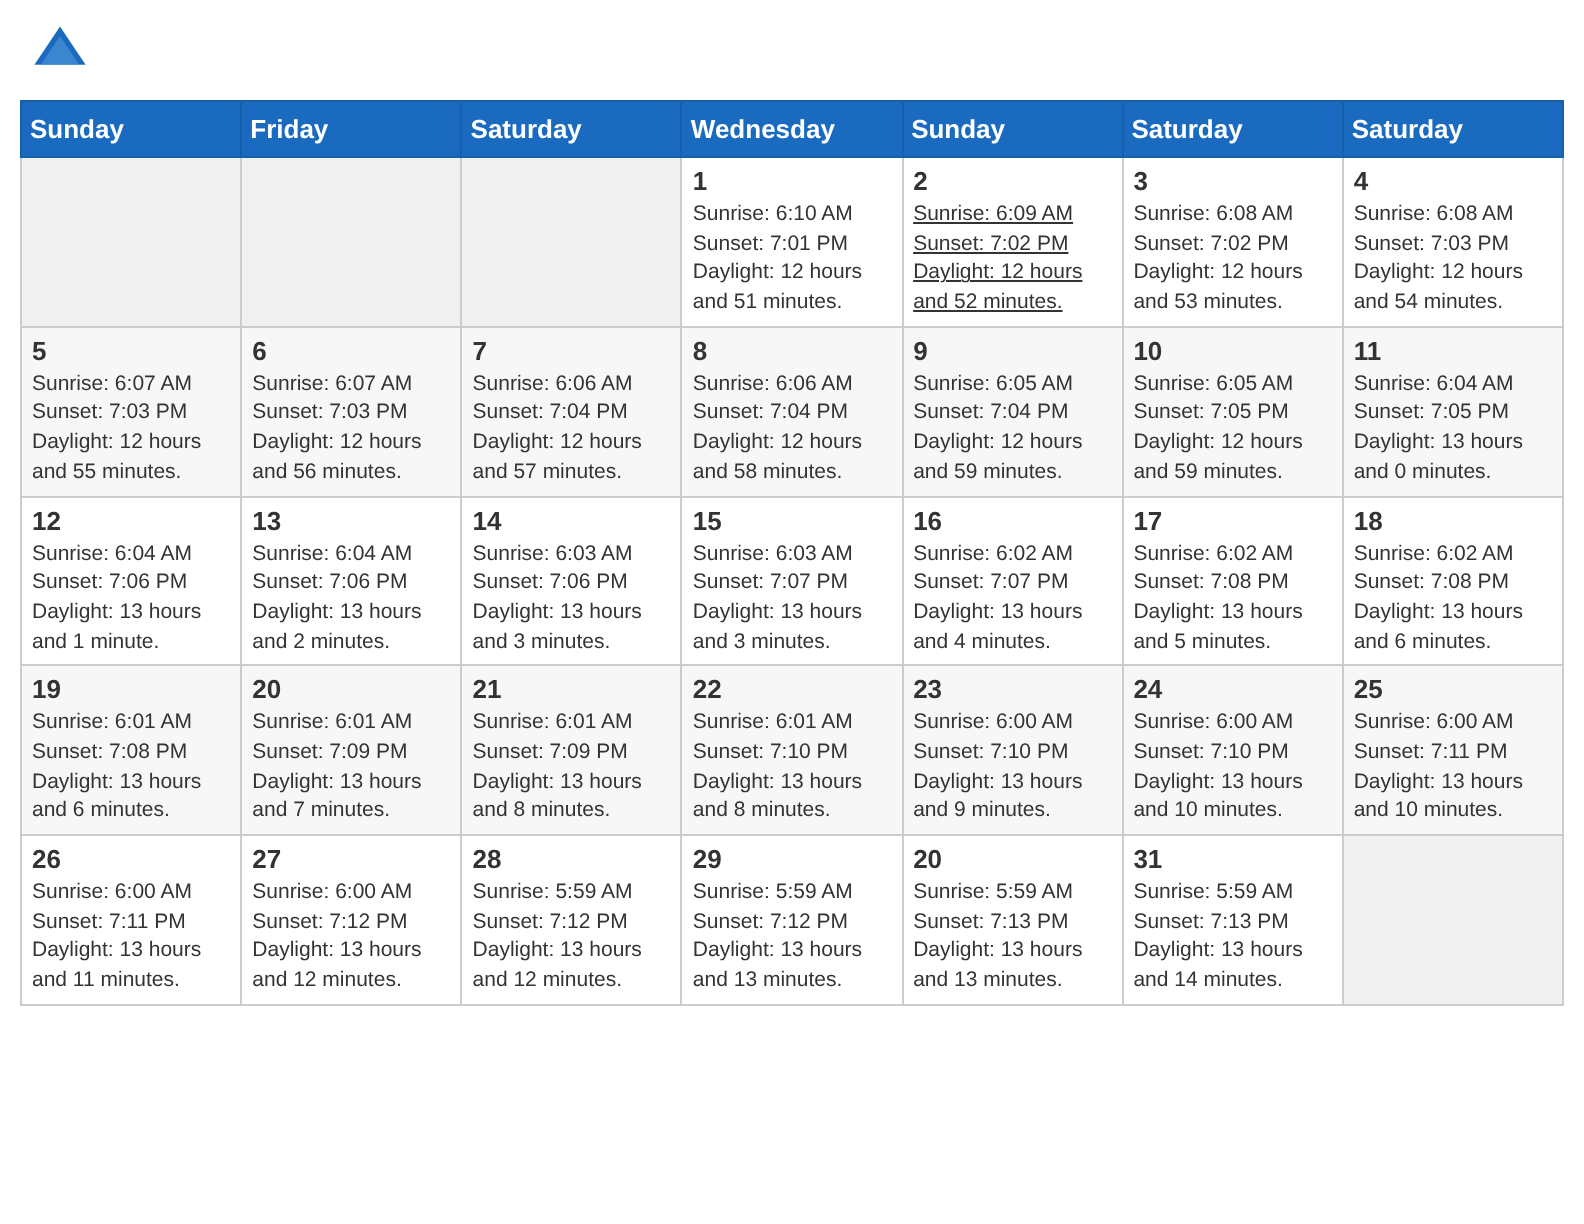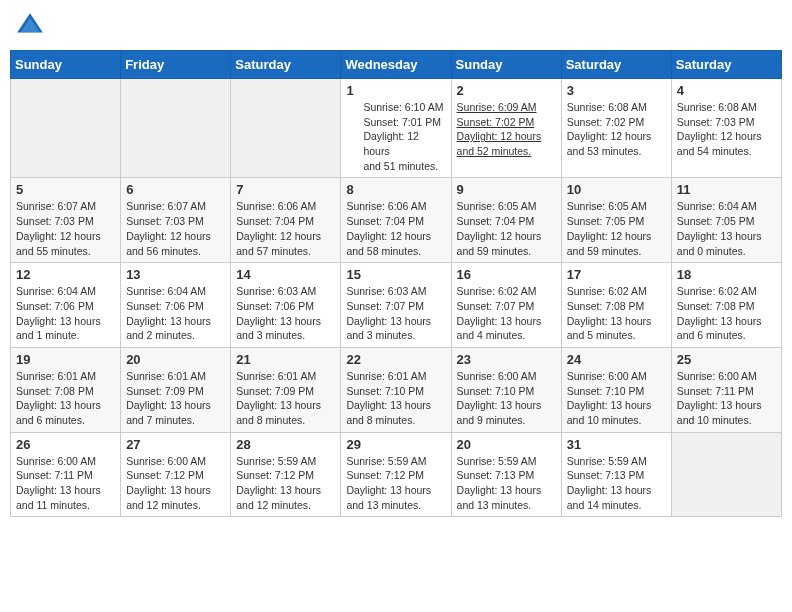--- a/index.html
+++ b/index.html
@@ -124,21 +124,21 @@
         <th>Saturday</th>
       </tr>
   </thead>
   <tbody id="calendar-body">
   <tr>
         <td class="empty-cell"></td>
         <td class="empty-cell"></td>
         <td class="empty-cell"></td>
         <td>
           <span class="day-num">1</span>
-          <div class="cell-content" style="white-space: pre-line; margin-left: 17px;">Sunrise: 6:10 AM
+          <div class="cell-content" style="white-space: pre-line;">Sunrise: 6:10 AM
 Sunset: 7:01 PM
 Daylight: 12 hours
 and 51 minutes.</div>
         </td>
         <td>
           <span class="day-num">2</span>
           <div class="cell-content" style="white-space: pre-line; text-decoration: underline;">Sunrise: 6:09 AM
 Sunset: 7:02 PM
 Daylight: 12 hours
 and 52 minutes.</div>

